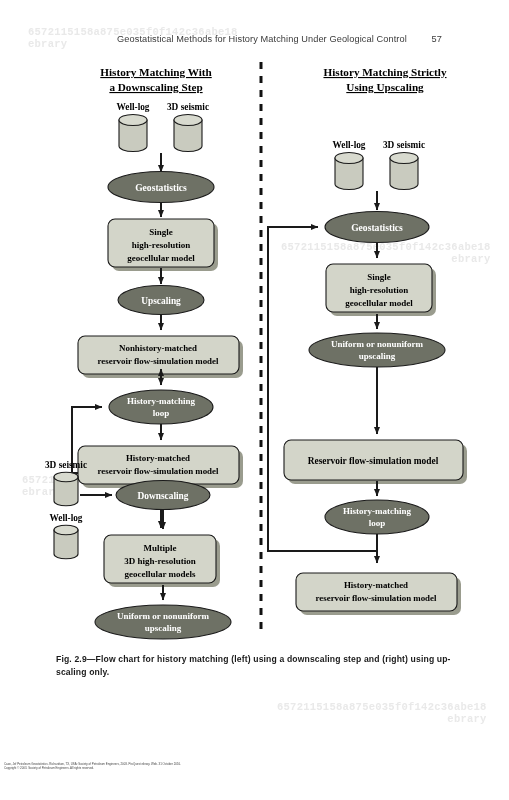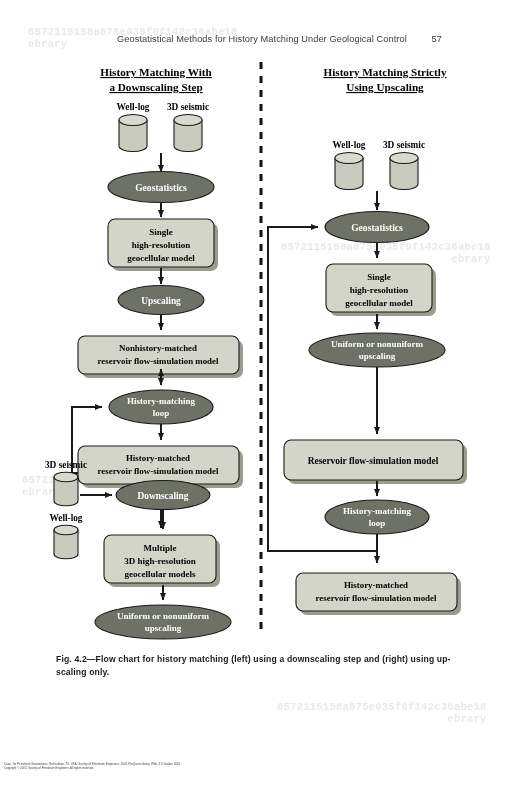--- a/index.html
+++ b/index.html
@@ -258,18 +258,18 @@
     <g>
       <rect x="300" y="519" width="161" height="38" rx="7" ry="7" fill="#9a9c8e"></rect>
       <rect x="296" y="515" width="161" height="38" rx="7" ry="7" fill="#d3d5c9" stroke="#1a1a1a" stroke-width="1.1"></rect>
       <text x="376" y="530" text-anchor="middle" font-size="8.9">History-matched</text>
       <text x="376" y="543" text-anchor="middle" font-size="8.9">reservoir flow-simulation model</text>
     </g>
   </g>
 </svg>
 </div>
 
-<div class="caption">Fig. 4.2—Flow chart for history matching (left) using a downscaling step and (right) using up-scaling only.</div>
+<div class="caption">Fig. 2.9—Flow chart for history matching (left) using a downscaling step and (right) using up-scaling only.</div>
 
 <div class="footer">
   <div>Caan, Jef  Petroleum Geostatistics. Richardson, TX, USA: Society of Petroleum Engineers, 2003. ProQuest ebrary. Web. 31 October 2016.</div>
   <div>Copyright © 2003. Society of Petroleum Engineers. All rights reserved.</div>
 </div>
 
 </body></html>

